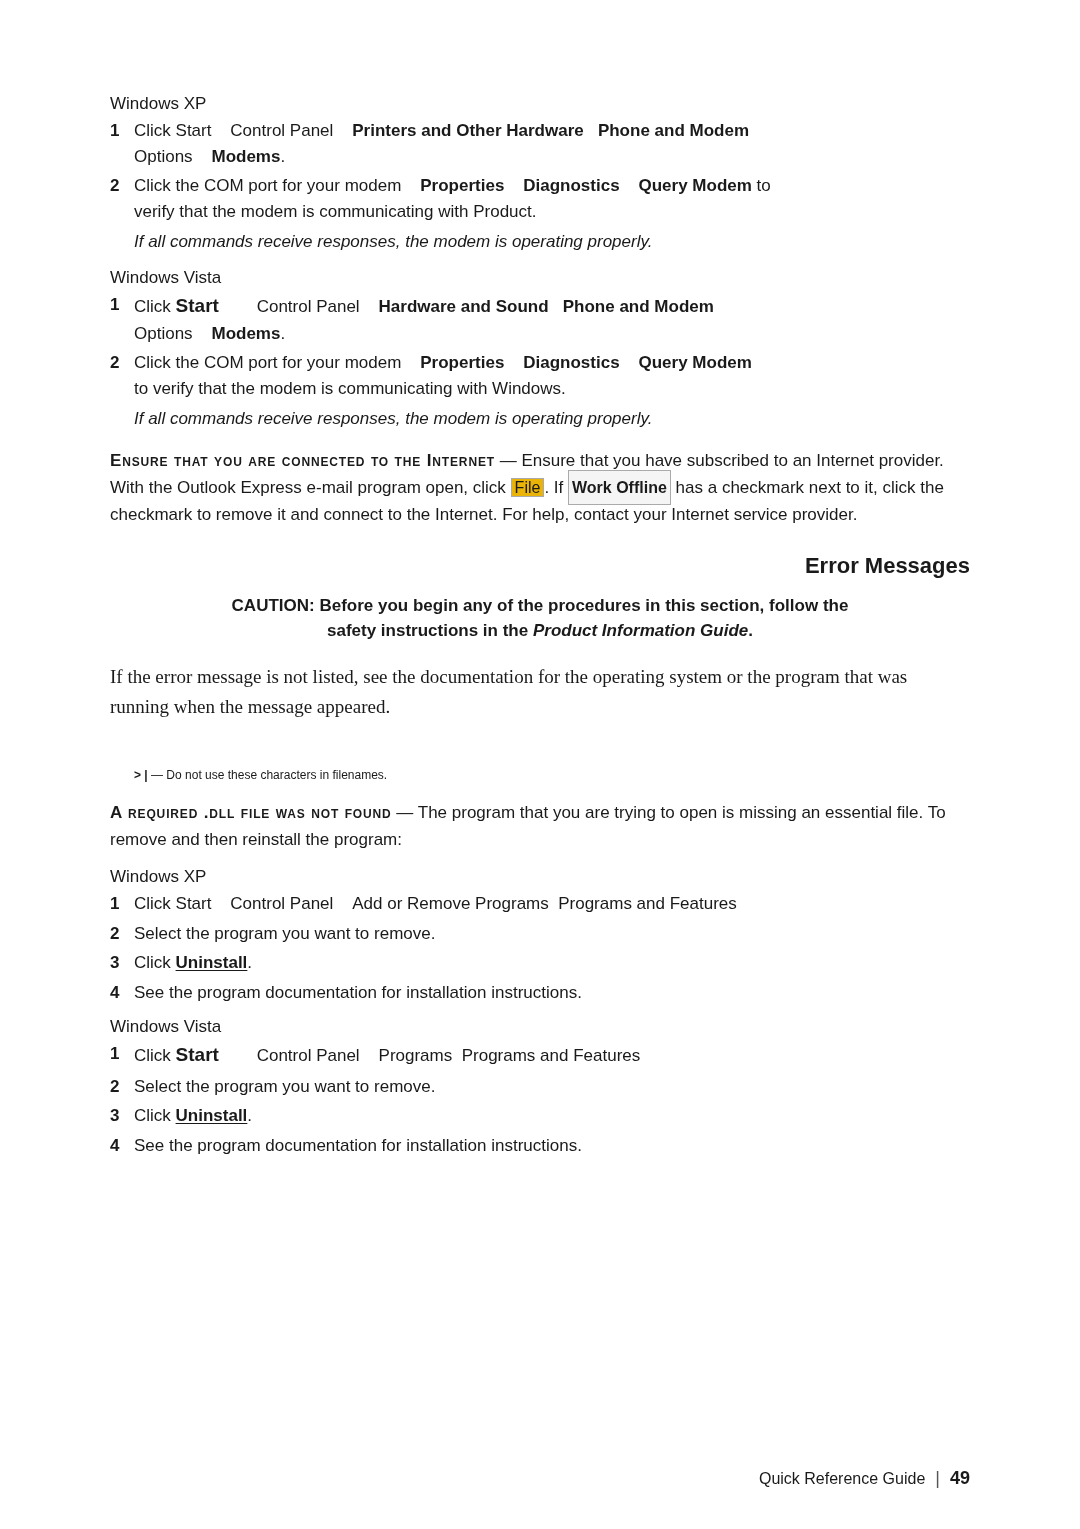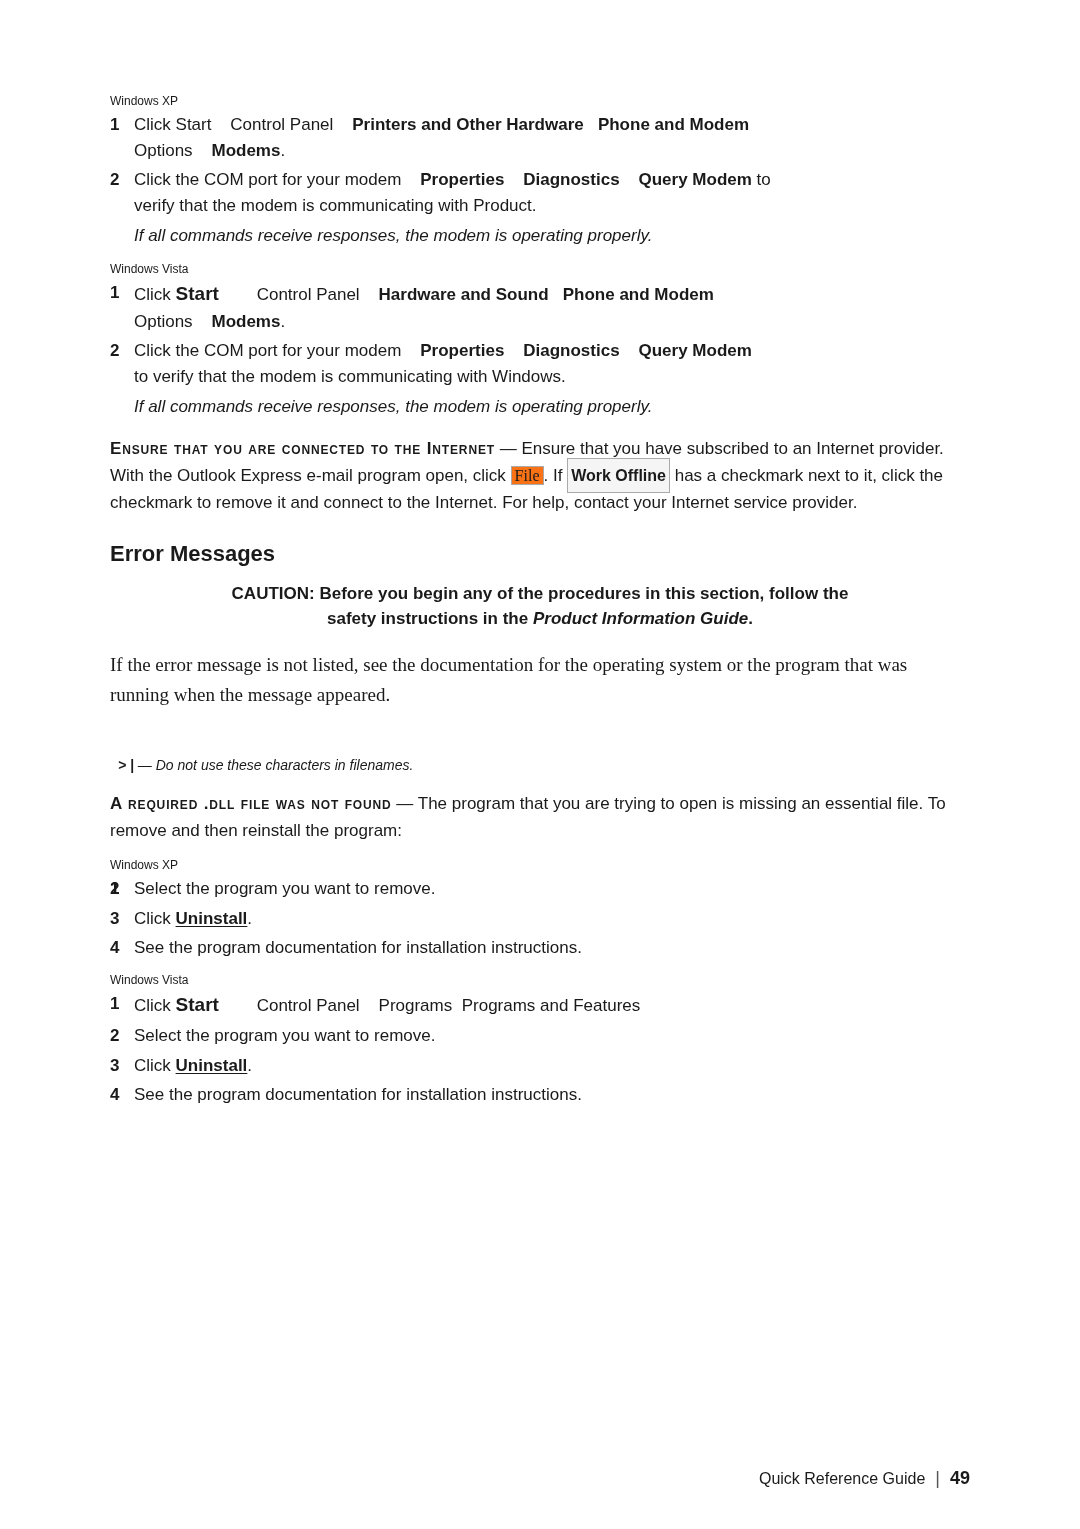--- a/index.html
+++ b/index.html
@@ -18,21 +18,21 @@
       position: relative;
     }
 
     .page-content {
       padding: 80px 110px 100px 110px;
       max-width: 1080px;
     }
 
     .os-label {
       font-family: Arial, Helvetica, sans-serif;
-      font-size: 12px;
+      font-size: 17px;
       font-weight: normal;
       margin-bottom: 4px;
       margin-top: 14px;
     }
 
     .step-list {
       list-style: none;
       margin: 0 0 8px 0;
       padding: 0;
     }
@@ -81,42 +81,43 @@
 
     .ensure-label {
       font-variant: small-caps;
       font-weight: bold;
       letter-spacing: 0.05em;
       font-size: 17px;
       font-family: Arial, Helvetica, sans-serif;
     }
 
     .file-inline {
-      font-family: Liberation Serif, serif;
+      font-family: Liberation Sans, sans-serif;
       font-size: 16px;
       border: 1px solid #aaa;
       padding: 0 3px;
-      background: #f97316;
+      background: #eab308;
     }
 
     .workoffline-inline {
       font-family: Arial, Helvetica, sans-serif;
       font-size: 16px;
       border: 1px solid #aaa;
       padding: 8px 3px;
       background: #f5f5f5;
       font-weight: bold;
     }
 
     .section-heading {
       font-family: Arial, Helvetica, sans-serif;
       font-size: 22px;
       font-weight: bold;
       margin: 24px 0 14px 0;
       border-bottom: none;
+      text-align: right;
     }
 
     .caution-block {
       font-family: Arial, Helvetica, sans-serif;
       font-size: 17px;
       font-weight: bold;
       text-align: center;
       margin: 0 0 18px 0;
       line-height: 1.5;
     }
@@ -146,24 +147,23 @@
 
     .filename-label {
       font-variant: small-caps;
       font-weight: bold;
       letter-spacing: 0.05em;
       font-size: 17px;
     }
 
     .filename-desc {
       font-family: Arial, Helvetica, sans-serif;
-      font-size: 14px;
-      margin-left: 8px;
+      font-size: 12px;
+      margin-left: 24px;
       display: block;
-      font-style: italic;
     }
 
     .dll-block {
       font-family: Arial, Helvetica, sans-serif;
       font-size: 17px;
       line-height: 1.6;
       margin: 14px 0 14px 0;
     }
 
     .dll-label {
@@ -270,20 +270,21 @@
     <span class="dll-label">A required .dll file was not found</span>
     <span> — </span>
     <span>The program that you are trying to open is missing an essential file. To remove and then reinstall the program:</span>
   </div>
 
   <p class="os-label subsection-os">Windows XP</p>
 
   <ul class="step-list">
     <li class="step-item">
       <span class="step-num">1</span>
+      <span>Click Start&nbsp;&nbsp;&nbsp;&nbsp;Control Panel&nbsp;&nbsp;&nbsp;&nbsp;Add or Remove Programs&nbsp;&nbsp;Programs and Features</span>
     </li>
     <li class="step-item">
       <span class="step-num">2</span>
       <span>Select the program you want to remove.</span>
     </li>
     <li class="step-item">
       <span class="step-num">3</span>
       <span>Click <span class="uninstall-code">Uninstall</span>.</span>
     </li>
     <li class="step-item">

